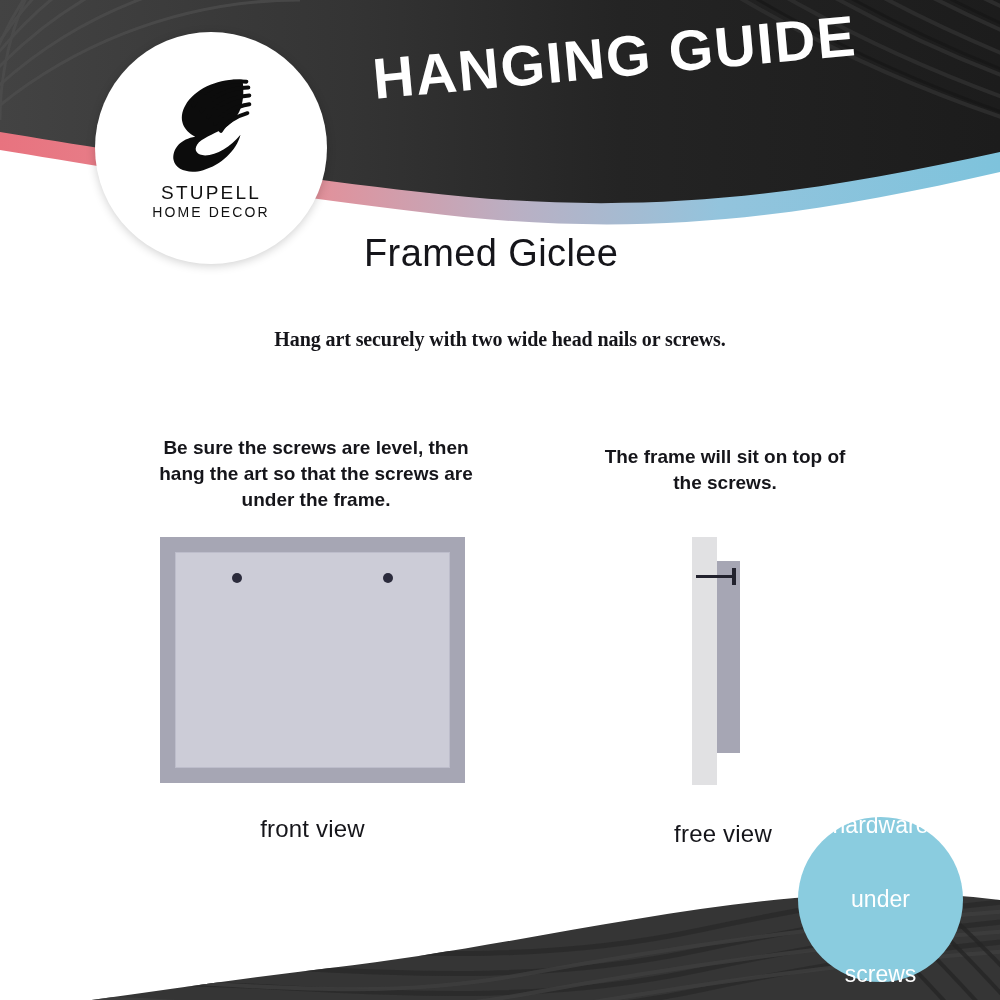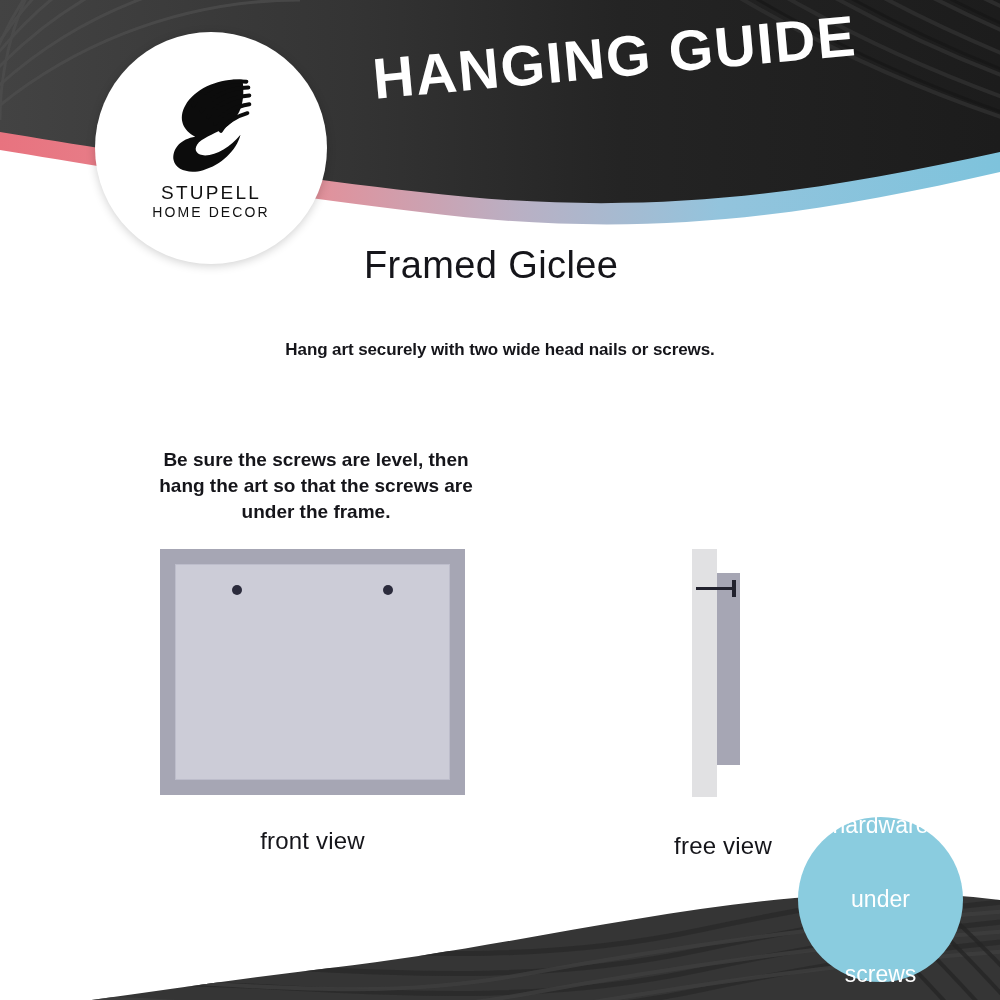--- a/index.html
+++ b/index.html
@@ -75,43 +75,44 @@
     transform-origin: left top;
     color: #ffffff;
     font-size: 57px;
     font-weight: 700;
     letter-spacing: 1.5px;
     font-family: "Liberation Sans", sans-serif;
     white-space: nowrap;
   }
 
   
-  #content { position: absolute; inset: 0; z-index: 4; margin-top: 12px; }
+  #content { position: absolute; inset: 0; z-index: 4; }
 
   #product-type {
     position: absolute;
     left: 364px;
     top: 232px;
     font-size: 38px;
     color: #15151a;
     font-weight: 400;
     letter-spacing: 0.4px;
     white-space: nowrap;
   }
 
   #lede {
     position: absolute;
     left: 0;
     right: 0;
     top: 328px;
     text-align: center;
-    font-size: 17px;
+    font-size: 20px;
     font-weight: 700;
     color: #15151a;
     letter-spacing: -0.1px;
+    font-family: Liberation Serif, serif;
   }
 
   .caption-block {
     position: absolute;
     font-size: 19px;
     font-weight: 700;
     color: #15151a;
     line-height: 1.38;
     text-align: center;
   }
@@ -314,20 +315,21 @@
   </svg>
 
   <div id="content">
 
     <div id="product-type">Framed Giclee</div>
 
     <div id="lede">Hang art securely with two wide head nails or screws.</div>
 
     <div class="caption-block" id="caption-front">Be sure the screws are level, then hang the art so that the screws are under the frame.</div>
 
+    <div class="caption-block" id="caption-side">The frame will sit on top of the screws.</div>
 
     <div id="front-view-figure">
       <div id="front-frame-outer"></div>
       <div id="front-frame-inner"></div>
       <div class="screw-dot" id="screw-dot-left"></div>
       <div class="screw-dot" id="screw-dot-right"></div>
     </div>
 
     <div id="side-view-figure">
       <div id="side-wall"></div>

